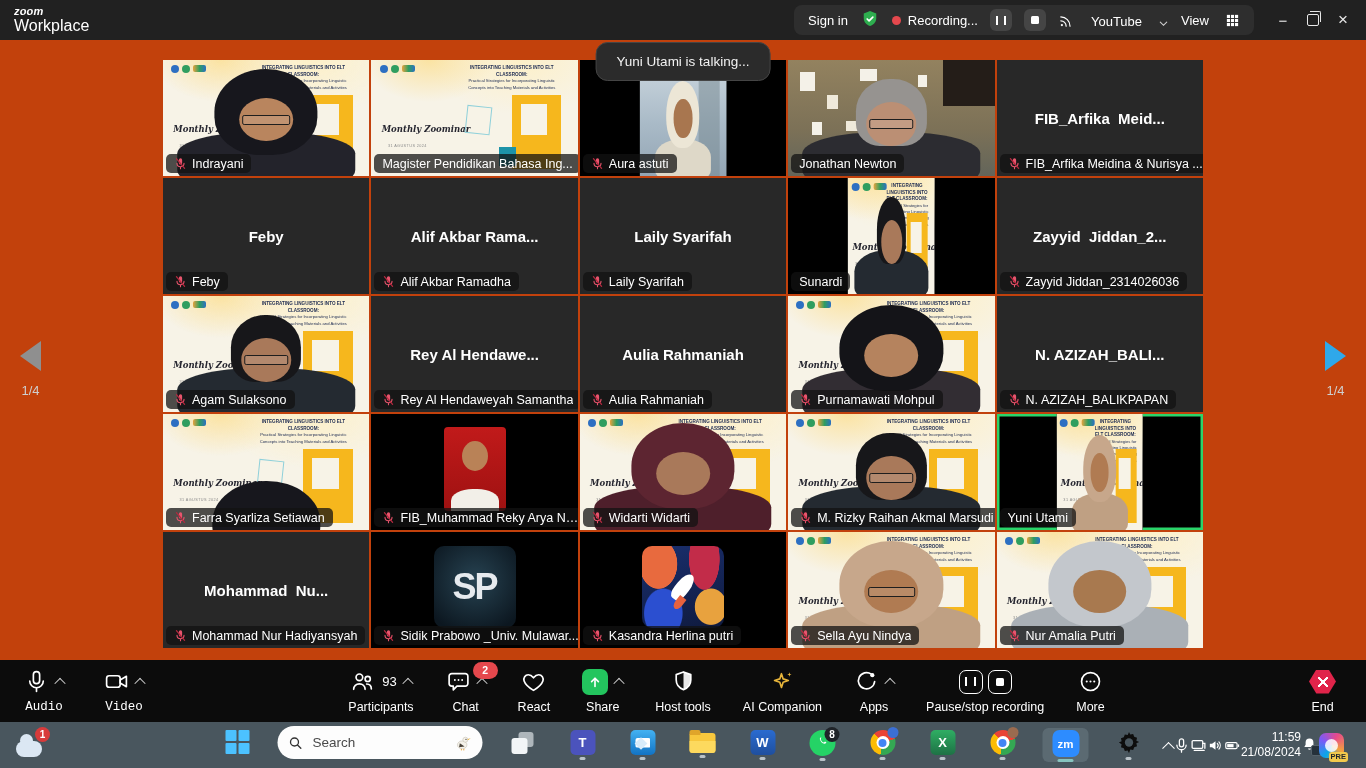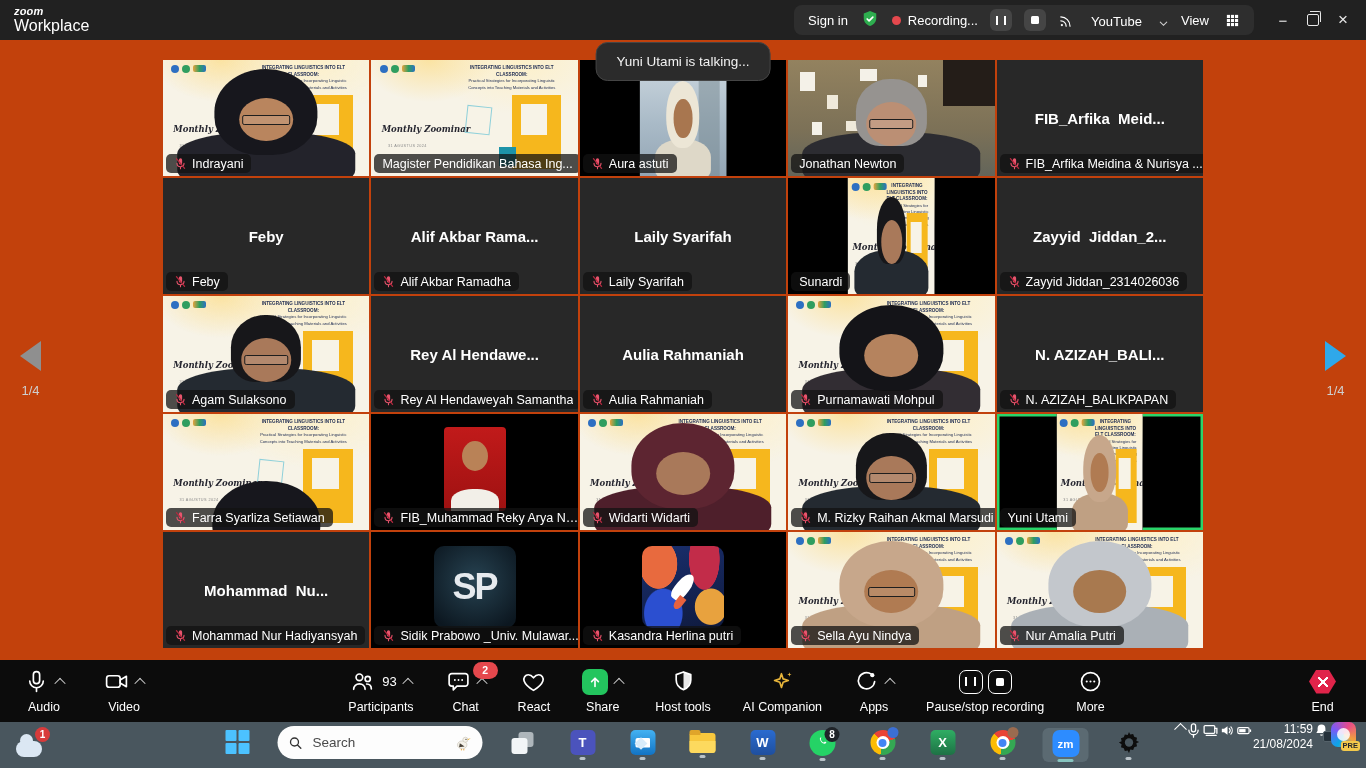--- a/index.html
+++ b/index.html
@@ -84,21 +84,21 @@
   .av-photo{width:62px;height:84px;background:linear-gradient(180deg,#c11a1a,#9e1111);border-radius:4px;position:relative;overflow:hidden;}
   .av-photo::before{content:"";position:absolute;top:14px;left:50%;transform:translateX(-50%);width:26px;height:30px;border-radius:50%;background:#b98257;}
   .av-photo::after{content:"";position:absolute;bottom:-4px;left:50%;transform:translateX(-50%);width:48px;height:26px;border-radius:45% 45% 0 0;background:#f2efe8;}
   .av-sp{width:82px;height:82px;border-radius:10px;background:radial-gradient(70px 70px at 50% 42%,#274352,#0c1720 78%);color:#e6eaee;font-weight:900;font-size:36px;letter-spacing:-2px;display:flex;align-items:center;justify-content:center;}
   .av-rocket{width:82px;height:82px;border-radius:10px;position:relative;overflow:hidden;background:radial-gradient(32px 42px at 20% 22%,#e86a3e 0 58%,transparent 60%),radial-gradient(26px 52px at 76% 16%,#c22c49 0 58%,transparent 60%),radial-gradient(30px 34px at 84% 74%,#e8a23e 0 52%,transparent 55%),radial-gradient(36px 46px at 26% 82%,#2b4fd0 0 52%,transparent 55%),linear-gradient(160deg,#1a2f6e,#0f1a3e);}
   .av-rocket::after{content:"";position:absolute;left:50%;top:50%;width:14px;height:30px;background:#fff;border-radius:50% 50% 35% 35%;transform:translate(-50%,-50%) rotate(38deg);}
   .av-rocket::before{content:"";position:absolute;left:40%;top:62%;width:8px;height:14px;background:#e8623e;border-radius:0 0 60% 60%;transform:rotate(38deg);z-index:1;}
 
   
   .toolbar{position:absolute;left:0;right:0;bottom:46px;height:62px;background:#0c0c0c;display:flex;align-items:center;z-index:30;}
-  .tb-left{display:flex;gap:40px;margin-left:24px;}
+  .tb-left{display:flex;gap:40px;margin-left:24px;font-family:Liberation Mono, monospace;}
   .tb-center{flex:1;display:flex;justify-content:center;gap:32px;}
   .tb-end{margin-right:30px;}
   .tbtn{background:none;border:none;padding:0;display:flex;flex-direction:column;align-items:center;gap:5px;color:#fff;cursor:pointer;font-family:inherit;}
   .tbtn .row{height:26px;display:flex;align-items:center;gap:7px;position:relative;}
   .tbtn .tlabel{font-size:12.5px;color:#fff;white-space:nowrap;}
   .tbtn svg{width:25px;height:25px;}
   .caret{width:7px;height:7px;border-left:1.6px solid #cfcfcf;border-top:1.6px solid #cfcfcf;transform:rotate(45deg) translate(1px,1px);display:inline-block;}
   .count{font-size:13px;color:#fff;}
   .badge{position:absolute;top:-7px;right:-12px;background:#e5484d;color:#fff;border-radius:9px;min-width:17px;height:17px;font-size:10.5px;font-weight:700;display:flex;align-items:center;justify-content:center;padding:0 4px;}
   .share-ic{width:26px;height:26px;border-radius:7px;background:#23c55e;display:flex;align-items:center;justify-content:center;}
@@ -138,21 +138,21 @@
   .ic-mail::before{content:"";position:absolute;top:9px;left:6px;width:9px;height:9px;background:#d8ecfa;transform:rotate(45deg);z-index:2;}
   .ic-folder{width:26px;height:20px;background:#f8c73d;border-radius:2px 3px 3px 3px;position:relative;}
   .ic-folder::before{content:"";position:absolute;top:-3px;left:0;width:11px;height:5px;background:#e0a52a;border-radius:2px 2px 0 0;}
   .ic-folder::after{content:"";position:absolute;left:0;bottom:0;width:100%;height:12px;background:#fdd95e;border-radius:0 0 3px 3px;}
   .ic-wa{width:26px;height:26px;border-radius:50%;background:#25d366;display:flex;align-items:center;justify-content:center;position:relative;}
   .ic-chrome{width:25px;height:25px;border-radius:50%;background:conic-gradient(from -45deg,#ea4335 0 33%,#34a853 0 66%,#fbbc05 0 100%);position:relative;}
   .ic-chrome::before{content:"";position:absolute;inset:6px;border-radius:50%;background:#fff;}
   .ic-chrome::after{content:"";position:absolute;inset:8.5px;border-radius:50%;background:#4285f4;}
   .ovl{position:absolute;right:-3px;top:-3px;width:11px;height:11px;border-radius:50%;z-index:3;}
   .ic-zm{width:27px;height:27px;border-radius:7px;background:#2d8cff;color:#fff;font-weight:700;font-size:11.5px;display:flex;align-items:center;justify-content:center;}
-  .tray{position:absolute;right:10px;top:0;bottom:0;display:flex;align-items:flex-start;color:#fff;}
+  .tray{position:absolute;right:22px;top:0;bottom:0;display:flex;align-items:center;color:#fff;}
   .tray svg{width:17px;height:17px;}
   .tray .chev{width:8px;height:8px;border-left:1.7px solid #fff;border-top:1.7px solid #fff;transform:rotate(45deg) translate(2px,2px);}
   .clockcol{text-align:right;font-size:12px;line-height:1.25;color:#fff;}
   .bellwrap{position:relative;width:18px;height:18px;}
   .bellbadge{position:absolute;right:-4px;bottom:-2px;width:10px;height:9px;background:#25313a;border-radius:2px;border:1px solid #55626a;}
   .copilot{position:relative;width:25px;height:25px;border-radius:7px;background:conic-gradient(from 210deg,#0aa6e8,#7a5af8,#e84a8a,#f2a33c,#0aa6e8);}
   .copilot::before{content:"";position:absolute;inset:6px;border-radius:50%;background:rgba(255,255,255,.85);}
   .prebadge{position:absolute;right:-4px;bottom:-4px;background:#f2c94c;color:#23272b;font-size:7.5px;font-weight:700;border-radius:3px;padding:0 2px;line-height:10px;}
 </style>
 </head>

